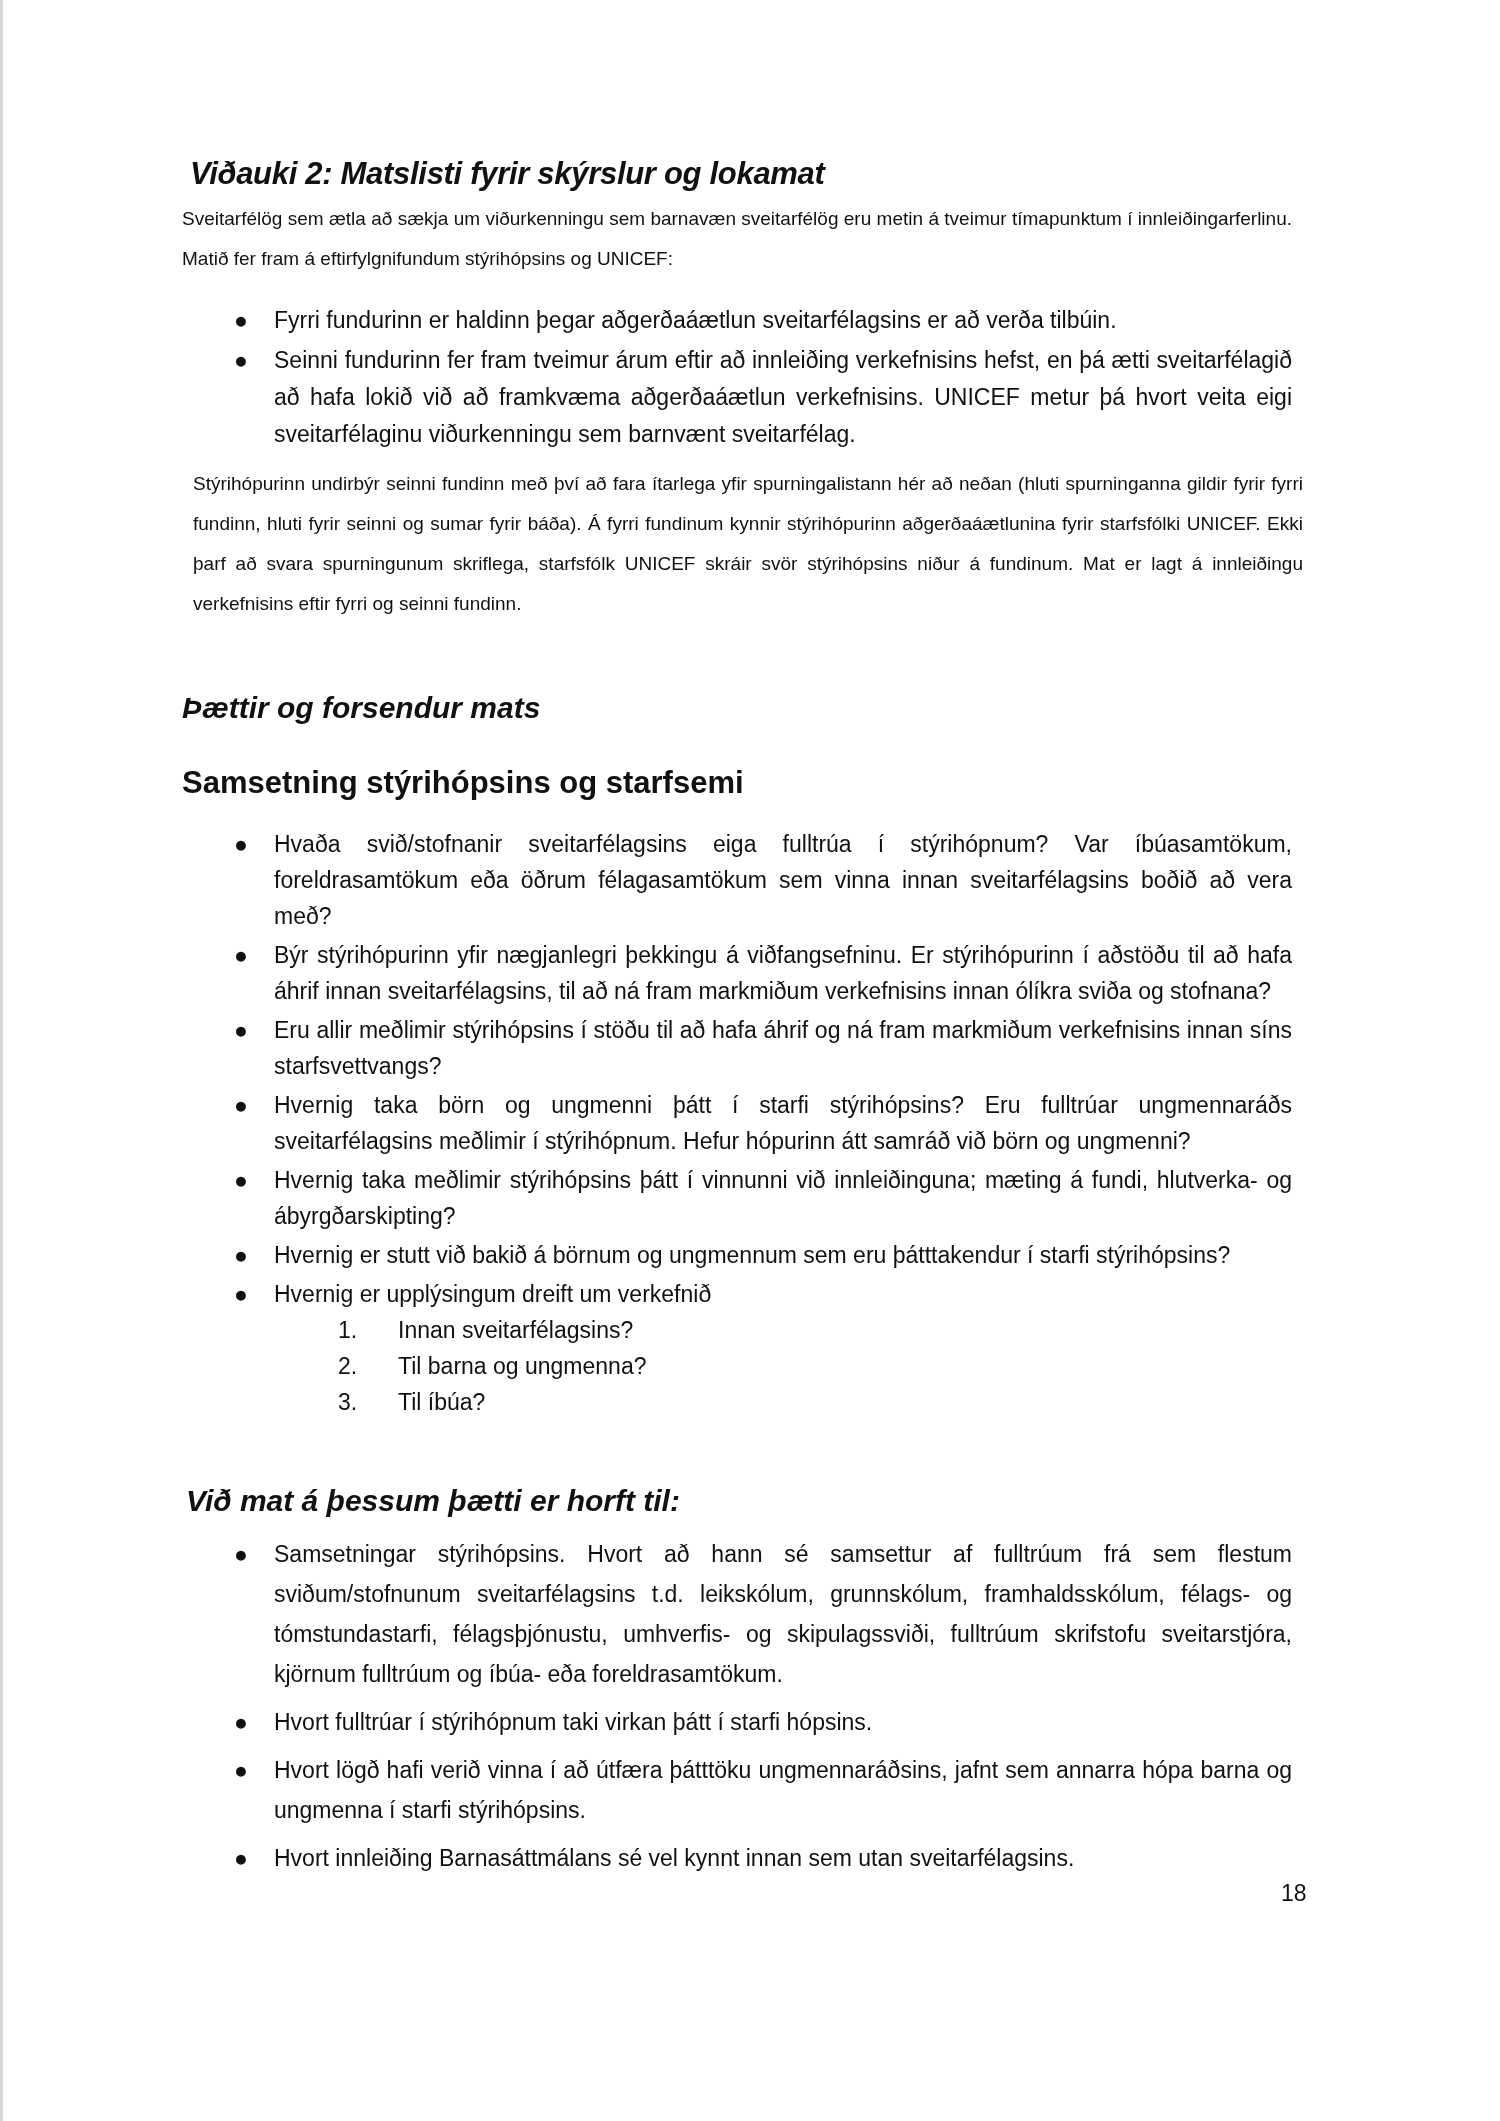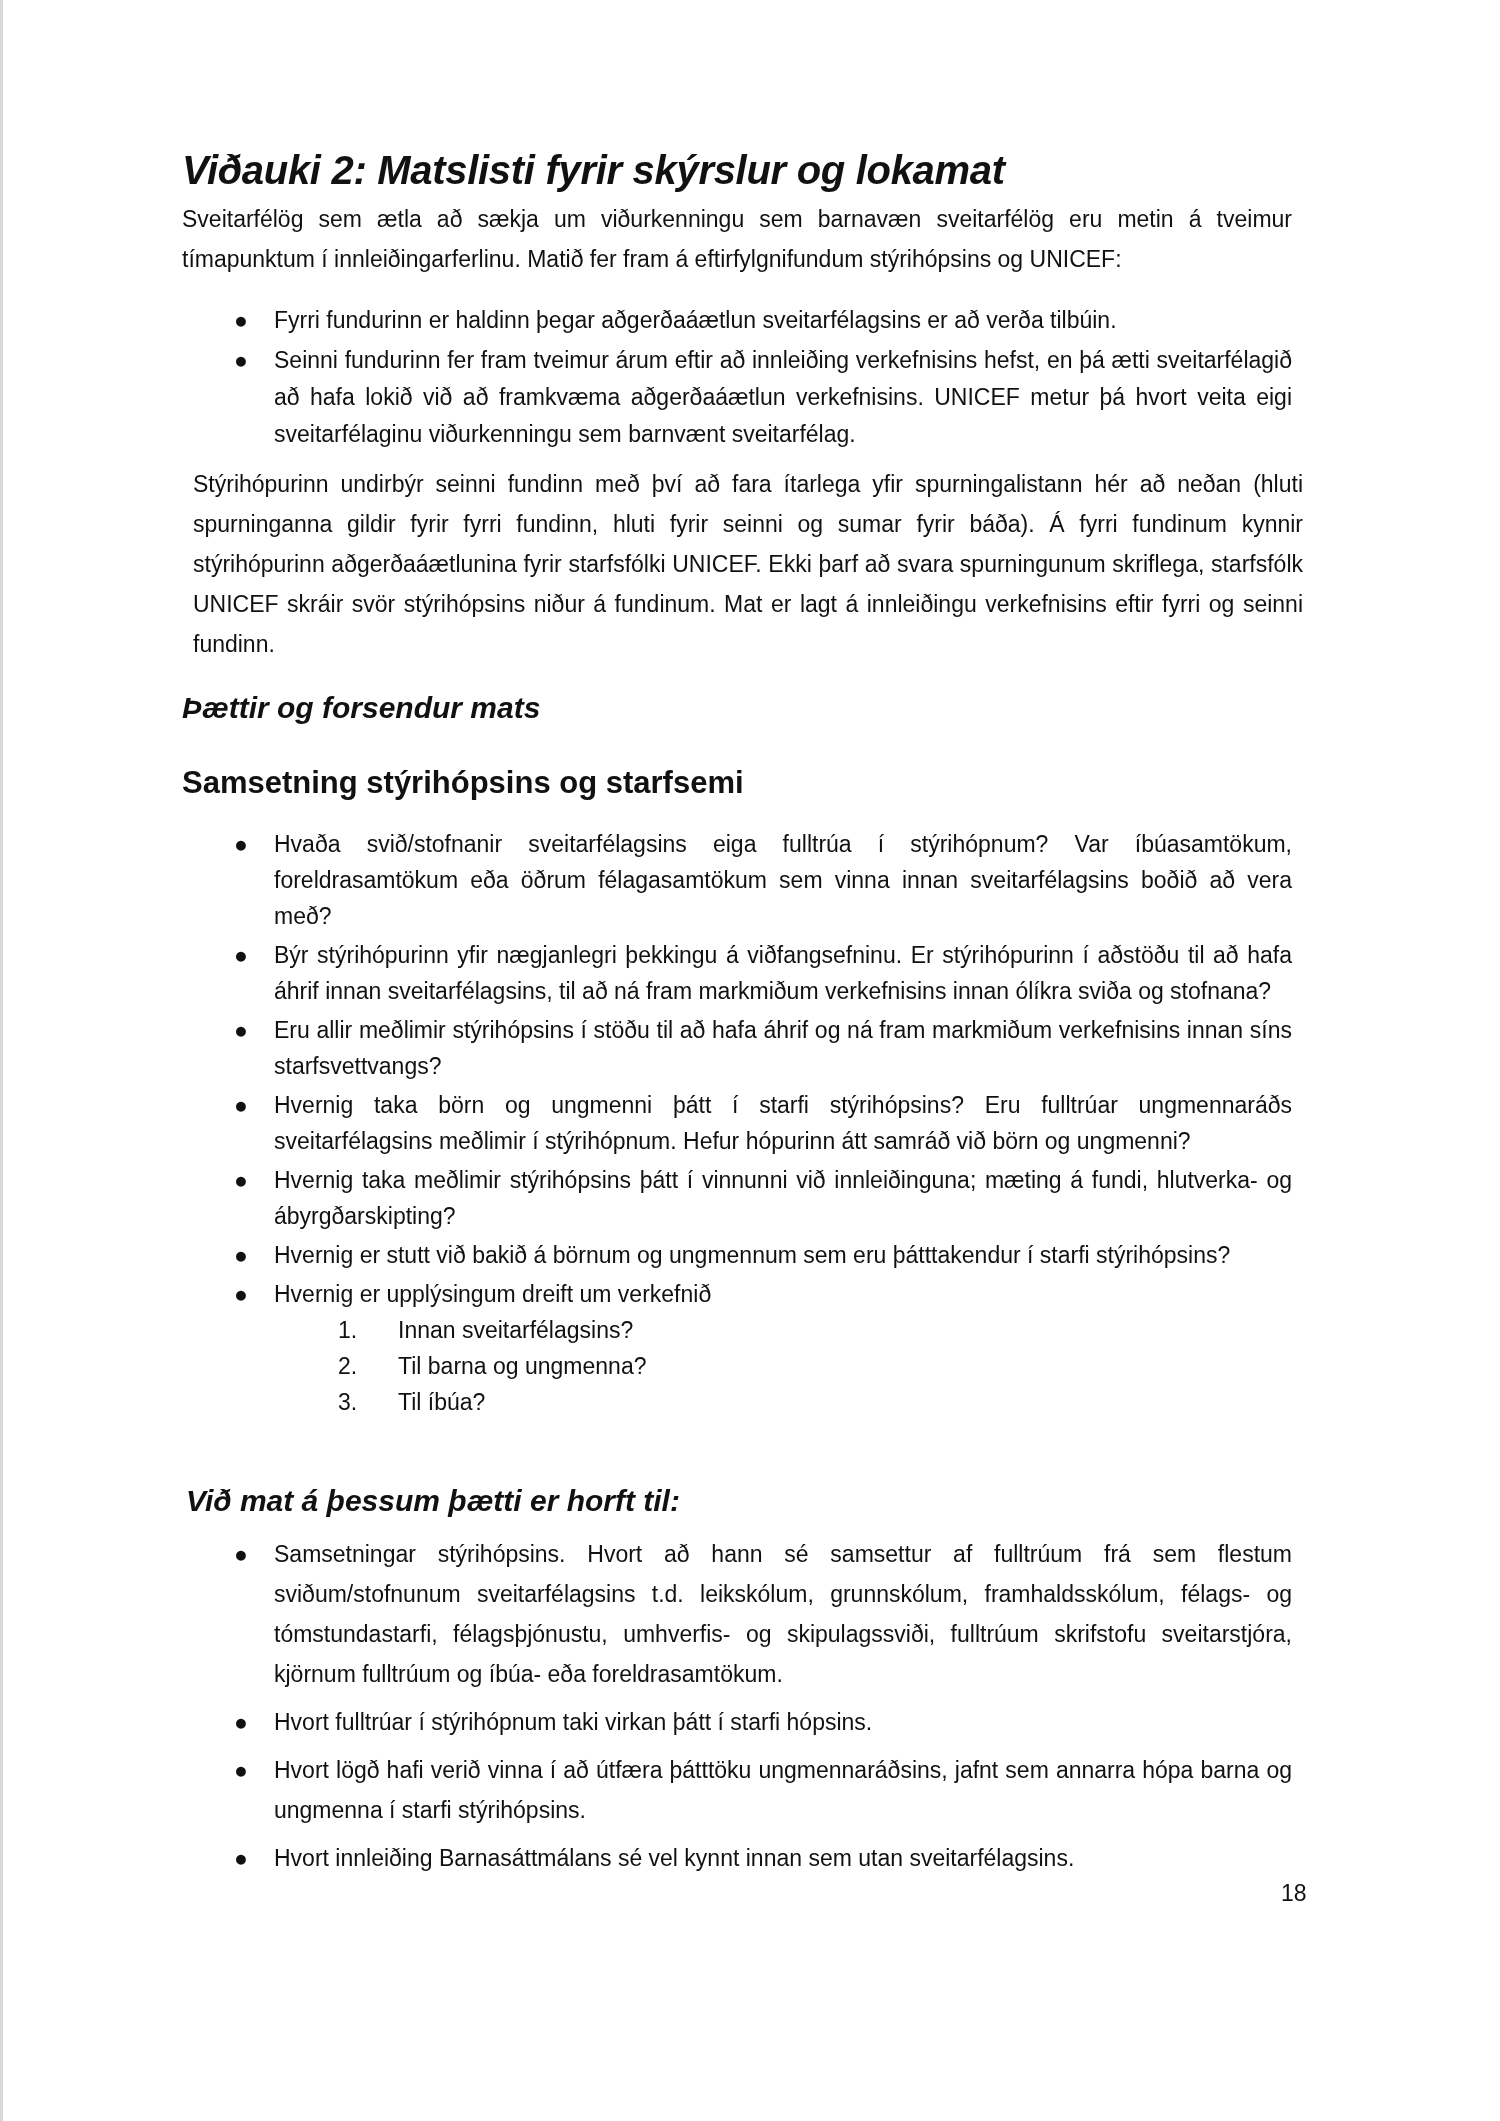--- a/index.html
+++ b/index.html
@@ -1,21 +1,21 @@
 <!DOCTYPE html>
 <html><head>
   <meta charset="utf-8">
   <style>
     html, body { margin: 0; padding: 0; background: #ffffff; }
     body { width: 1500px; height: 2121px; position: relative; overflow: hidden;
            font-family: "Liberation Sans", "DejaVu Sans", sans-serif; color: #111; }
     .edge { position: absolute; left: 0; top: 0; width: 3px; height: 2121px; background: #d8d8d8; }
     .page { position: absolute; left: 182px; top: 0; width: 1110px; }
-    .p { font-size: 23px; line-height: 40px; text-align: justify; margin: 0; }
-    .h-appendix { position: absolute; left: 0; top: 148px; font-size: 40px; font-weight: bold; font-style: italic; margin: 0; letter-spacing: -0.3px; }
+    .p { font-size: 19px; line-height: 40px; text-align: justify; margin: 0; }
+    .h-appendix { position: absolute; left: 0; top: 148px; font-size: 31px; font-weight: bold; font-style: italic; margin: 8px; letter-spacing: -0.3px; }
     .intro { position: absolute; left: 0; top: 199px; width: 1110px; }
     .list1 { position: absolute; left: 0; top: 302px; width: 1110px; }
     .para2 { position: absolute; left: 11px; top: 464px; width: 1110px; }
     .h-factors { position: absolute; left: 0; top: 691px; font-size: 30px; font-weight: bold; font-style: italic; margin: 0; text-align: right; }
     .h-comp { position: absolute; left: 0; top: 765px; font-size: 31px; font-weight: bold; margin: 0; }
     .list2 { position: absolute; left: 0; top: 826px; width: 1110px; }
     .h-eval { position: absolute; left: 0; top: 1480px; font-size: 30px; font-weight: bold; font-style: italic; margin: 4px; }
     .list3 { position: absolute; left: 0; top: 1534px; width: 1110px; }
     ul.b { list-style: none; margin: 0; padding: 0; }
     ul.b > li { position: relative; padding-left: 92px; font-size: 23px; text-align: justify; }

